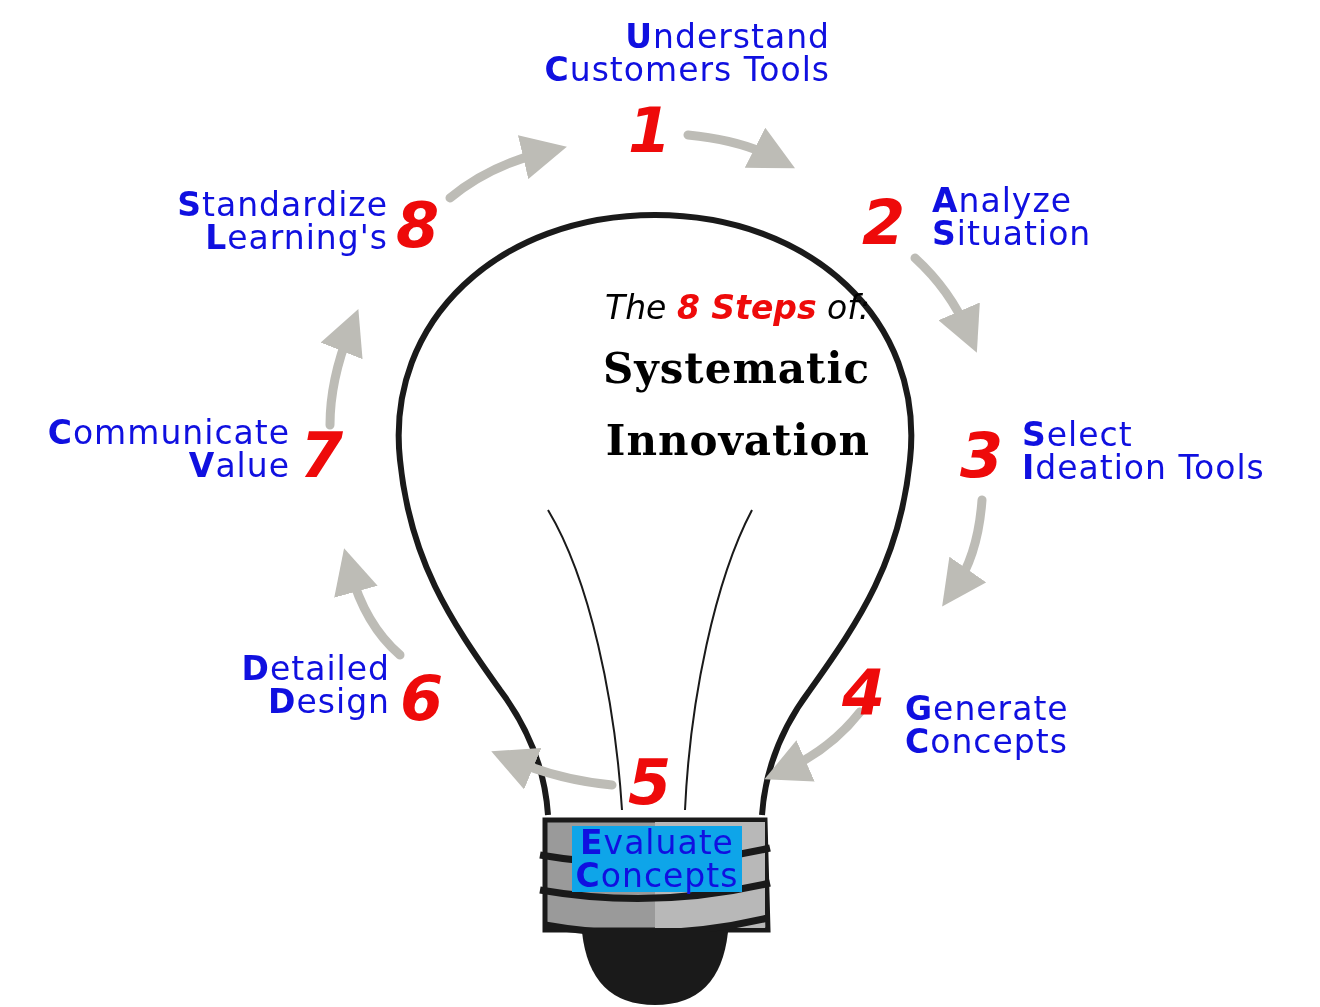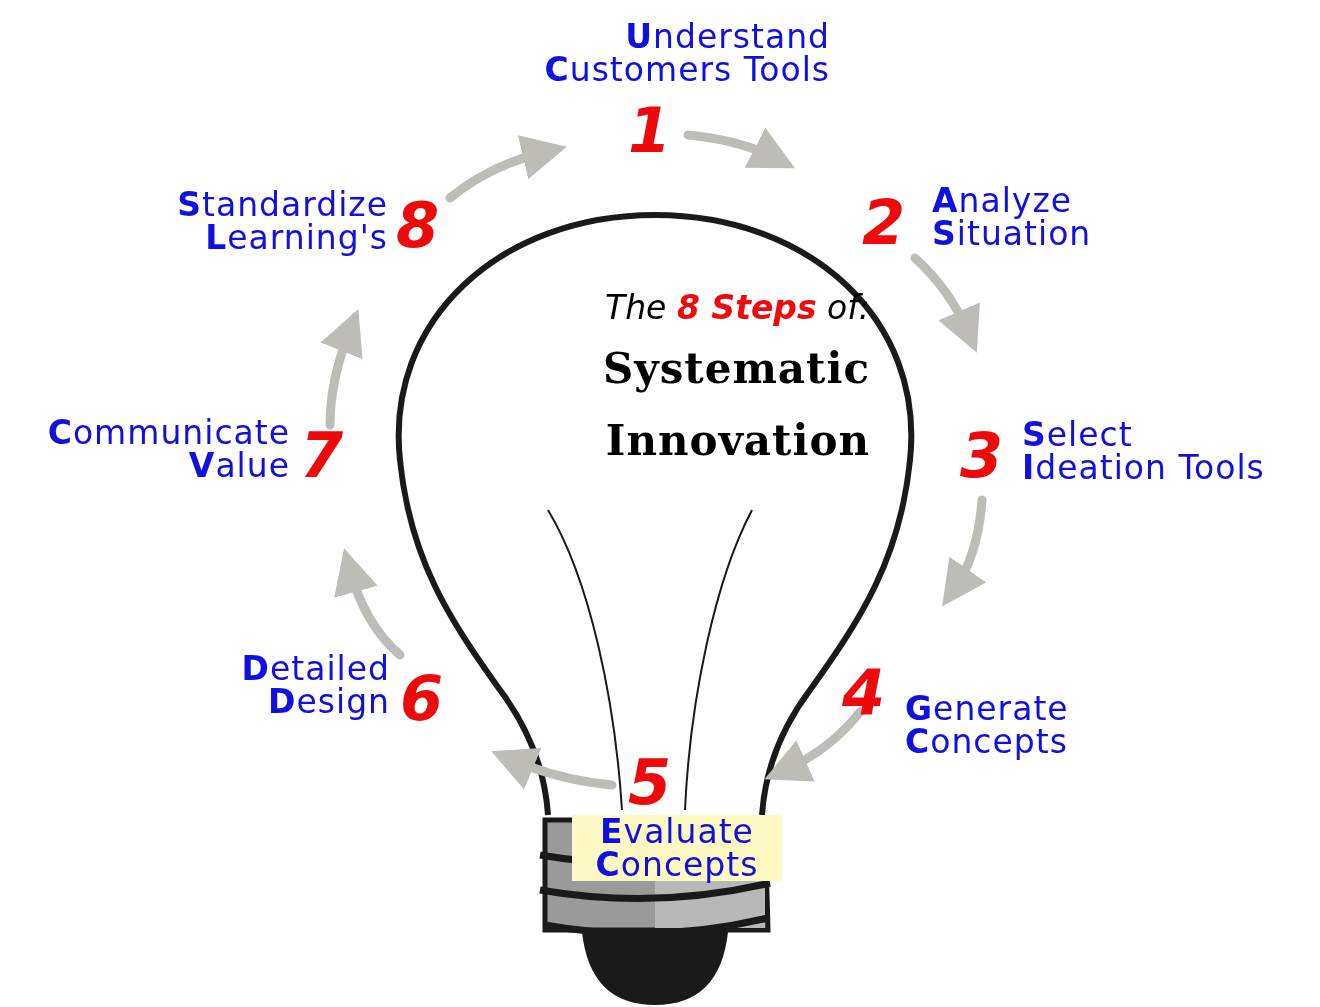--- a/index.html
+++ b/index.html
@@ -7,21 +7,21 @@
   svg#bulb { position:absolute; left:0; top:0; }
   .step { position:absolute; color:#1010e0; font-family:"DejaVu Sans", sans-serif; font-size:33px; line-height:33px; letter-spacing:1px; white-space:nowrap; }
   .step .cap { font-weight:bold; }
   .num { position:absolute; color:#ee0a0a; font-family:"DejaVu Sans", sans-serif; font-weight:bold; font-size:62px; line-height:62px; font-style:italic; }
   .right { text-align:right; }
   .center { text-align:center; }
   .heading { position:absolute; left:450px; width:420px; text-align:right; }
   .heading .sub { font-size:33px; font-style:italic; color:#000; font-family:"DejaVu Sans", sans-serif; }
   .heading .sub .hl { color:#ee0a0a; font-weight:bold; }
   .heading .big { font-family:"DejaVu Serif", serif; font-weight:bold; font-size:42px; line-height:72px; color:#000; letter-spacing:1px; }
-  .label-bg { background:#fef9c3; padding:0 20px; }
+  .label-bg { background:#0ea5e9; padding:0 0;margin-top:11px; }
 </style>
 </head>
 <body>
 
 <svg id="bulb" width="1320" height="1007" viewBox="0 0 1320 1007">
   <defs>
     <marker id="ah" viewBox="0 0 10 10" refX="5" refY="5" markerWidth="5" markerHeight="5" orient="auto-start-reverse">
       <path d="M0,0 L10,5 L0,10 z" fill="#bdbcb6"></path>
     </marker>
   </defs>

